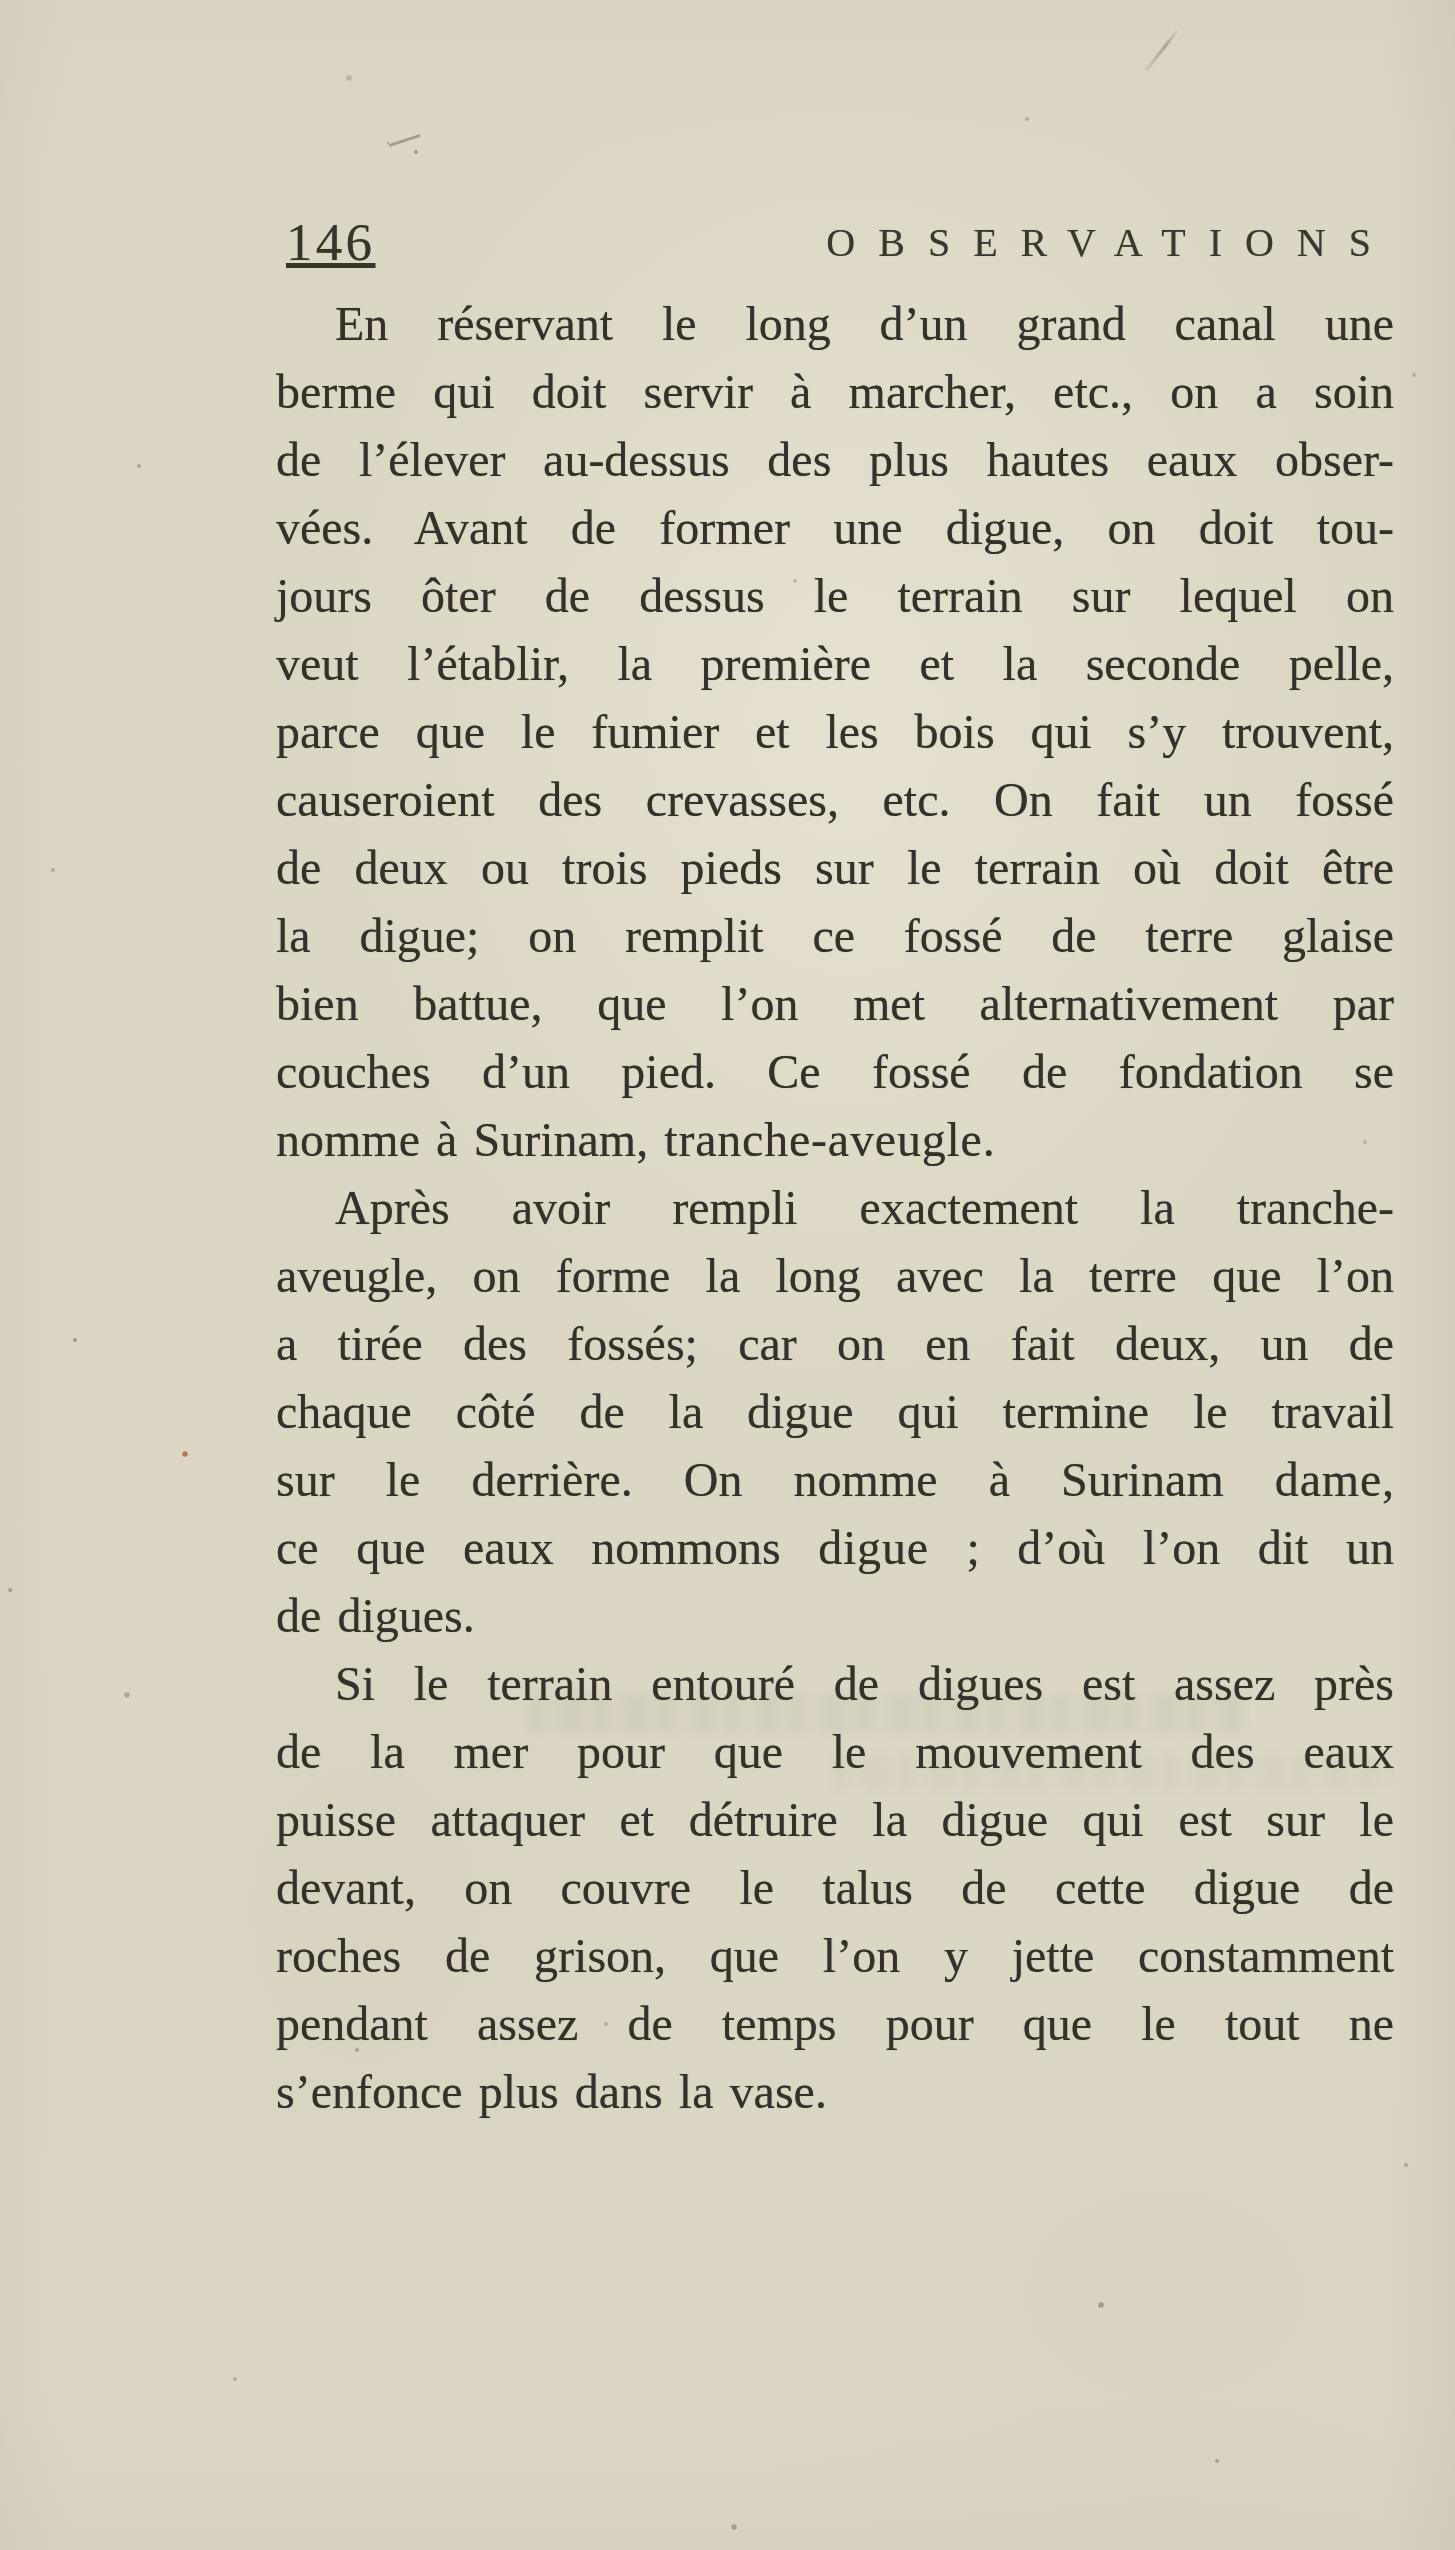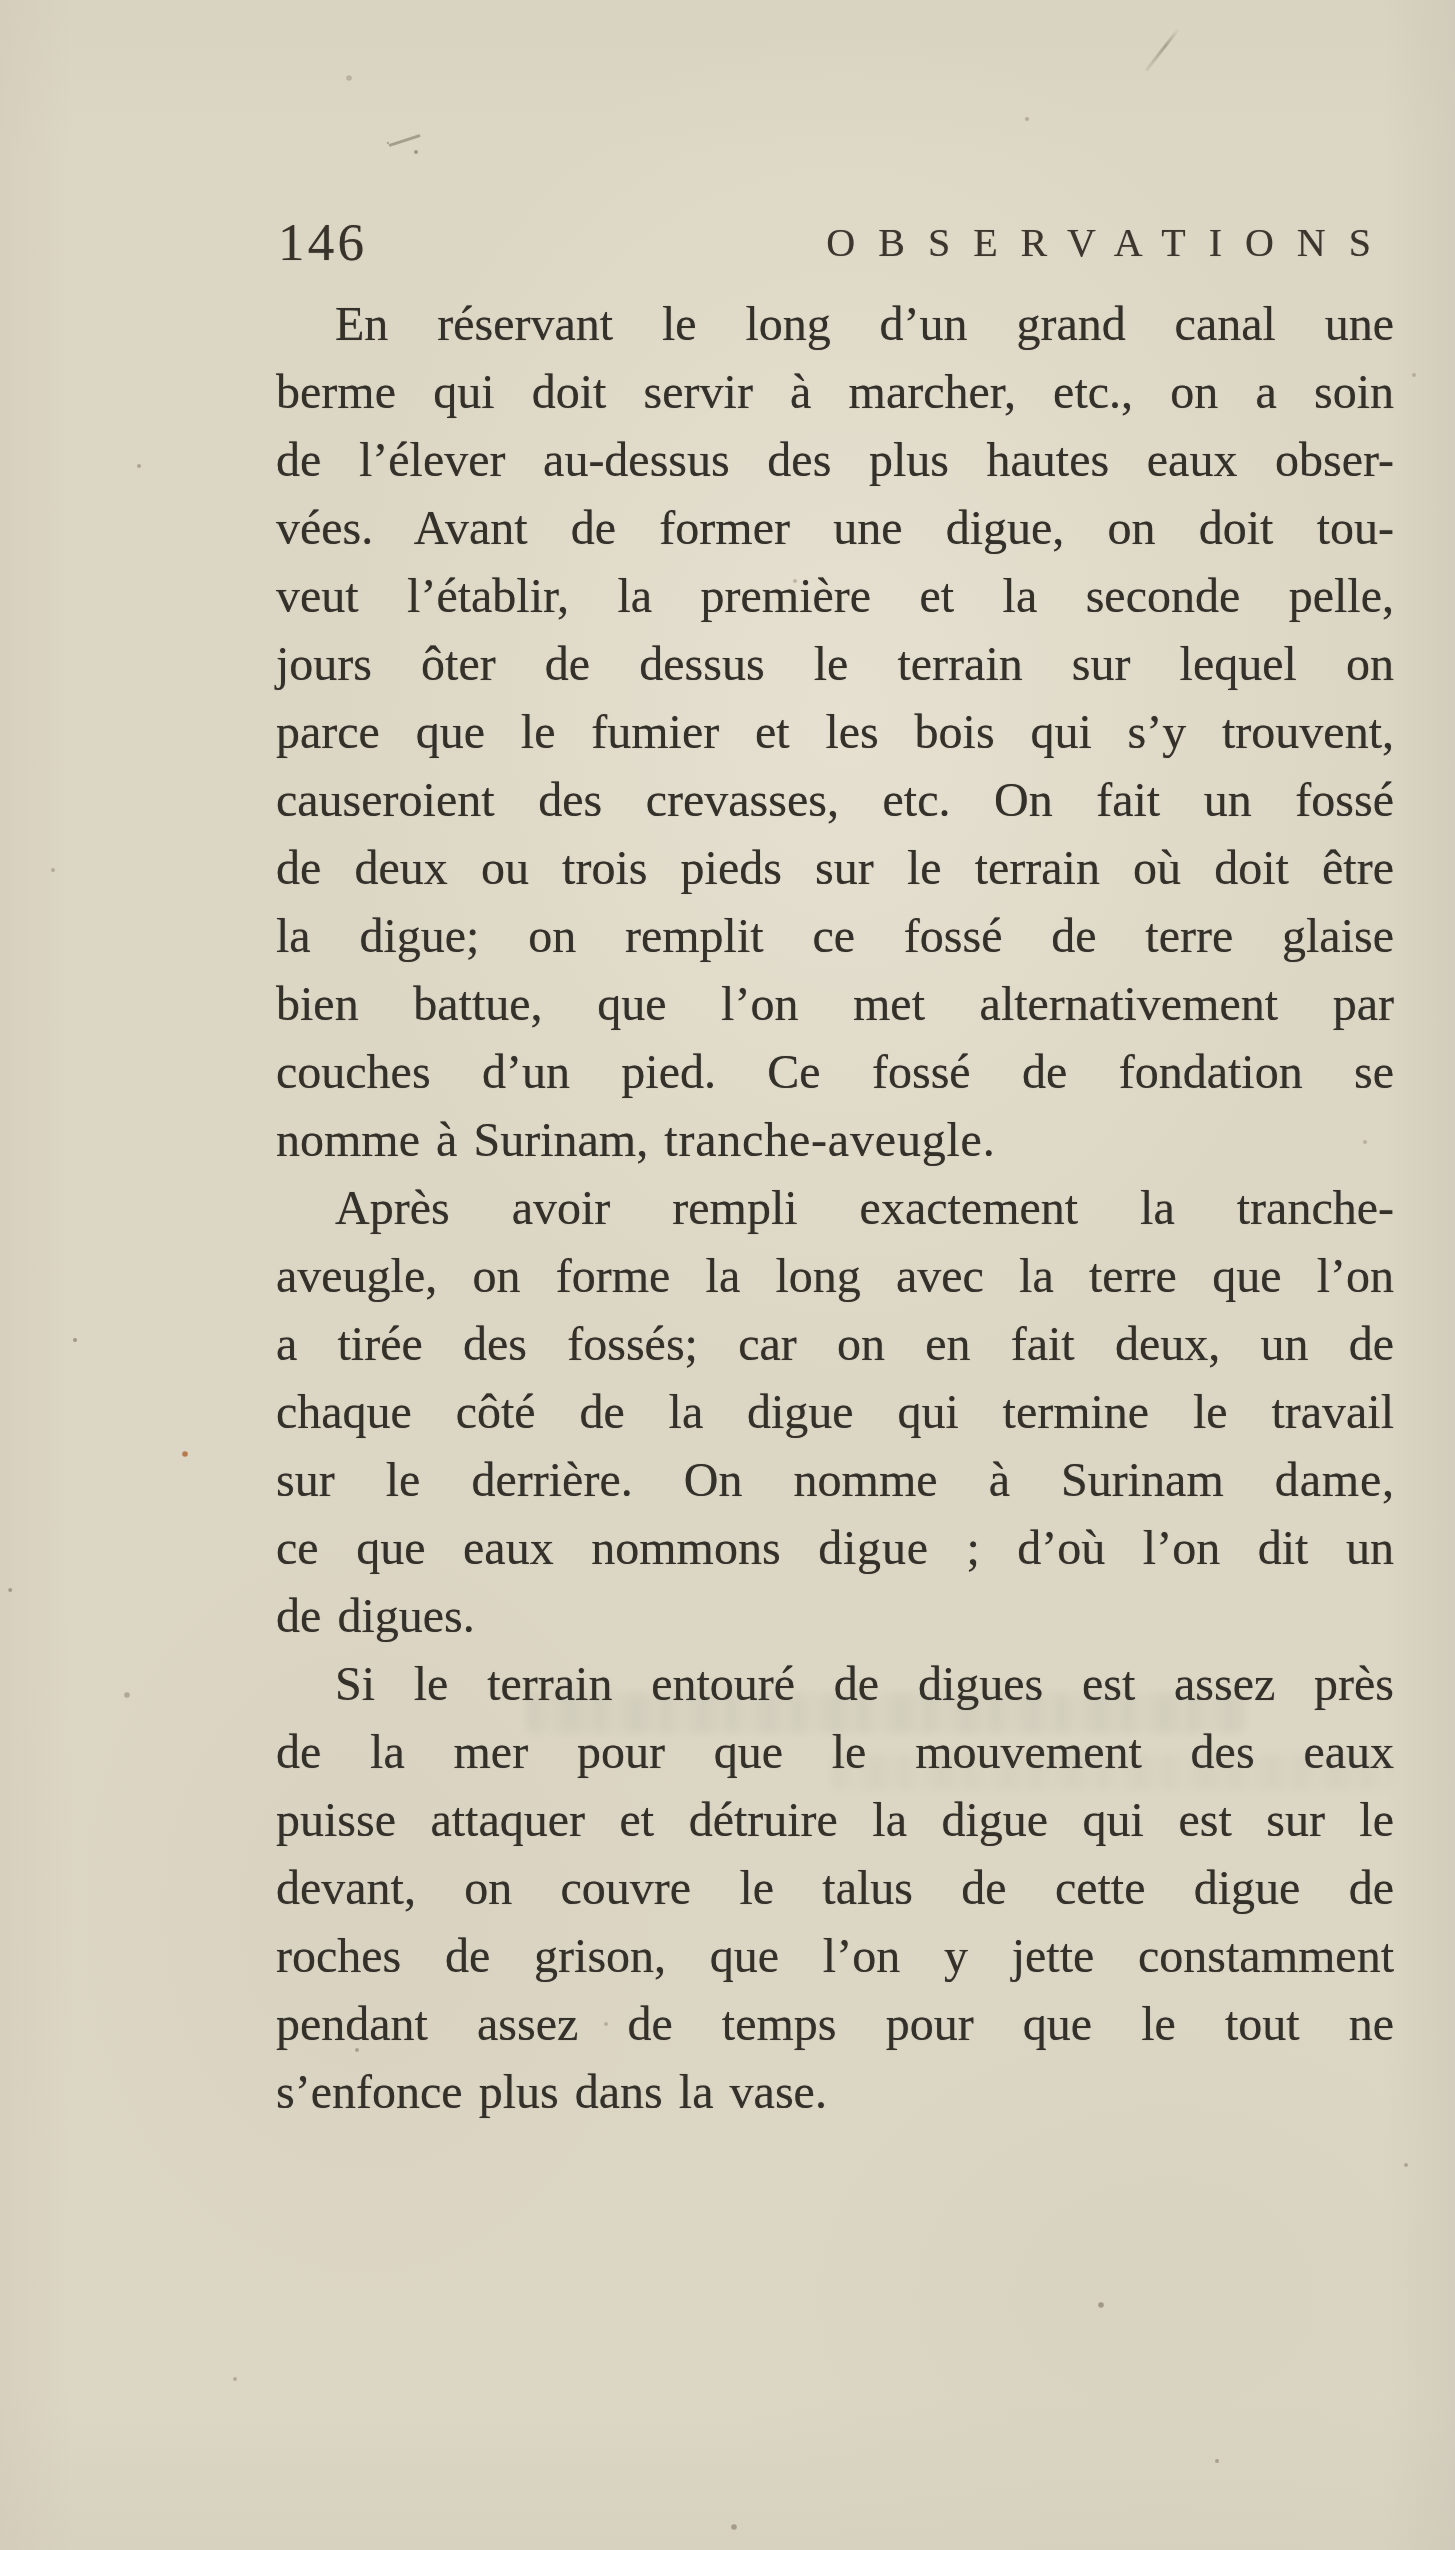--- a/index.html
+++ b/index.html
@@ -13,25 +13,26 @@
       radial-gradient(ellipse 742px 990px at 58% 28%, rgba(238,233,219,0.55), rgba(238,233,219,0) 70%),
       radial-gradient(ellipse 577px 742px at 25% 75%, rgba(213,206,189,0.45), rgba(213,206,189,0) 65%),
       radial-gradient(ellipse 660px 495px at 80% 90%, rgba(211,206,190,0.40), rgba(211,206,190,0) 70%),
       linear-gradient(90deg, rgba(203,196,178,0.35) 0%, rgba(203,196,178,0) 5%, rgba(203,196,178,0) 95%, rgba(198,194,178,0.45) 100%),
       linear-gradient(180deg, rgba(210,204,186,0.35) 0%, rgba(210,204,186,0) 6%, rgba(210,204,186,0) 94%, rgba(205,199,181,0.35) 100%);
     font-family:"Liberation Serif","DejaVu Serif",serif;
     color:#35312a;
   }
   
   .page-number{
-    position:absolute;left:278px;top:216px;
+    position:absolute;left:286px;top:216px;
     font-size:53px;line-height:1;
     letter-spacing:3.3px;
     color:#38342c;
     text-shadow:0 0 0.8px rgba(56,52,44,.55);
+    text-decoration:underline;
   }
   .running-title{
     position:absolute;left:276px;top:223px;width:1118px;
     text-align:right;
     font-size:40px;line-height:1;
     letter-spacing:23px;
     color:#3b372f;
     text-shadow:0 0 0.8px rgba(59,55,47,.5);
   }
   
@@ -115,22 +116,22 @@
   <header>
     <span class="page-number">146</span>
     <span class="running-title">OBSERVATIONS</span>
   </header>
 
   <main class="text-block">
       <div class="line indent" style=""><span>En réservant le long d’un grand canal une</span></div>
       <div class="line" style=""><span>berme qui doit servir à marcher, etc., on a soin</span></div>
       <div class="line" style=""><span>de l’élever au-dessus des plus hautes eaux obser-</span></div>
       <div class="line" style=""><span>vées. Avant de former une digue, on doit tou-</span></div>
+      <div class="line" style=""><span>jours ôter de dessus le terrain sur lequel on</span></div>
       <div class="line" style=""><span>veut l’établir, la première et la seconde pelle,</span></div>
-      <div class="line" style=""><span>jours ôter de dessus le terrain sur lequel on</span></div>
       <div class="line" style=""><span>parce que le fumier et les bois qui s’y trouvent,</span></div>
       <div class="line" style=""><span>causeroient des crevasses, etc. On fait un fossé</span></div>
       <div class="line" style=""><span>de deux ou trois pieds sur le terrain où doit être</span></div>
       <div class="line" style=""><span>la digue; on remplit ce fossé de terre glaise</span></div>
       <div class="line" style=""><span>bien battue, que l’on met alternativement par</span></div>
       <div class="line" style=""><span>couches d’un pied. Ce fossé de fondation se</span></div>
       <div class="line no-just" style=""><span>nomme à Surinam, </span><span class="it">tranche-aveugle.</span></div>
       <div class="line indent" style=""><span>Après avoir rempli exactement la tranche-</span></div>
       <div class="line" style=""><span>aveugle, on forme la long avec la terre que l’on</span></div>
       <div class="line" style=""><span>a tirée des fossés; car on en fait deux, un de</span></div>

